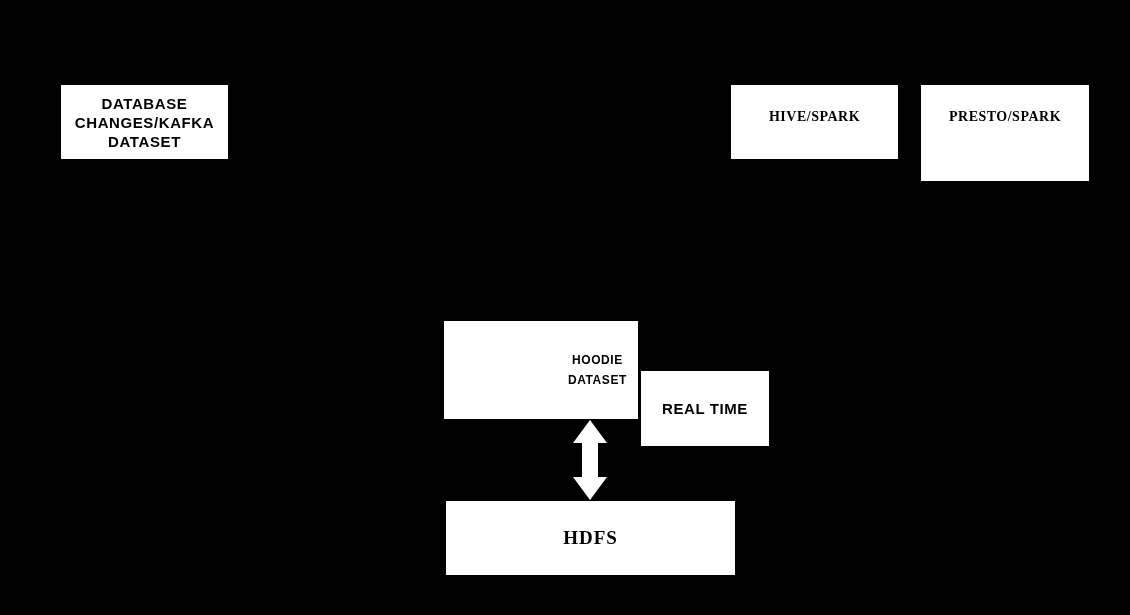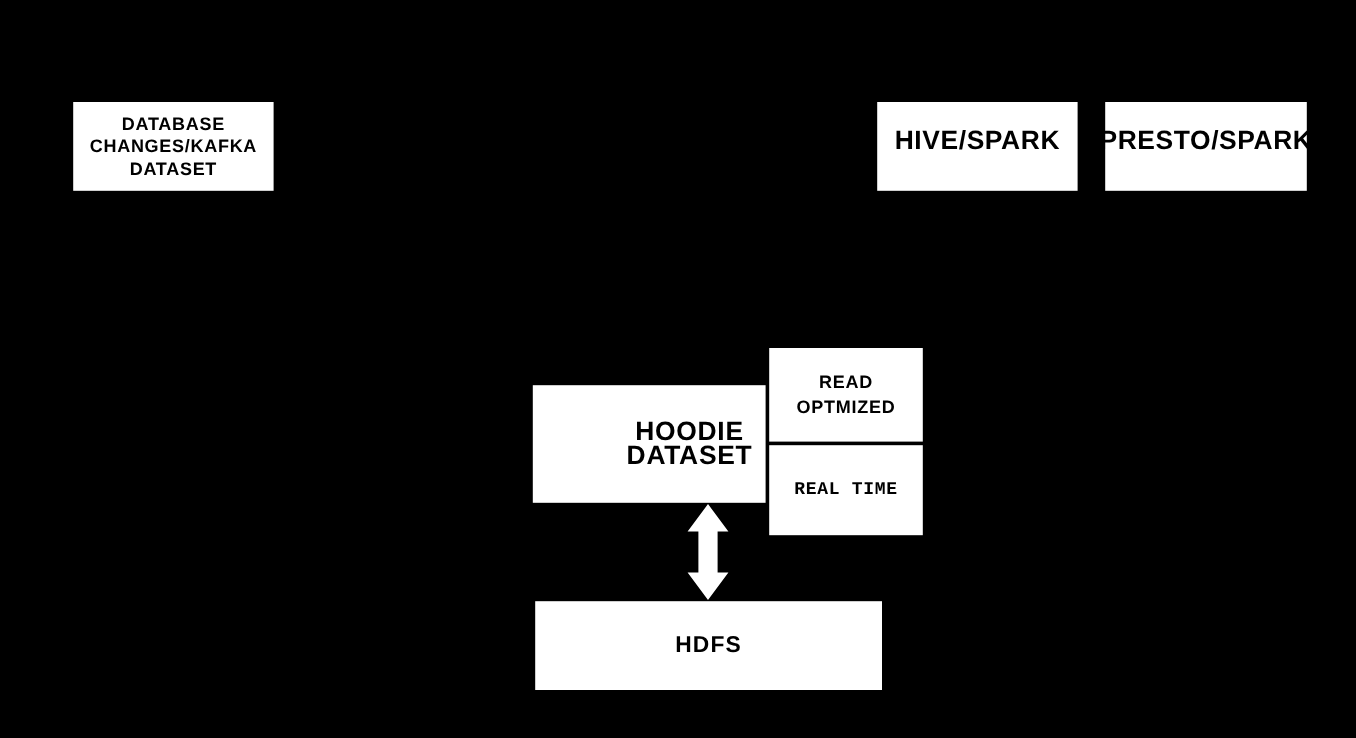--- a/index.html
+++ b/index.html
@@ -28,38 +28,38 @@
     font-weight: 800;
     text-align: center;
     white-space: pre-line;
     letter-spacing: 0.6px;
     color: #000000;
   }
   
   #box-database-changes { left: 61px;  top: 85px; width: 167px; height: 74px; }
   #box-other-hoodie     { left: 281px; top: 85px; width: 168px; height: 74px; }
   #box-hive-spark       { left: 731px; top: 85px; width: 167px; height: 74px; }
-  #box-presto-spark     { left: 921px; top: 85px; width: 168px; height: 74px; }
+  #box-presto-spark     { left: 921px; top: 85px; width: 168px; height: 96px; }
   #box-database-changes .node-label,
   #box-other-hoodie .node-label { font-size: 15px; line-height: 19px; }
   #box-hive-spark .node-label,
-  #box-presto-spark .node-label { font-size: 22px; line-height: 20px; letter-spacing: 0.5px; }
+  #box-presto-spark .node-label { font-size: 14px; line-height: 20px; letter-spacing: 0.5px; font-family: Liberation Serif, serif; }
   #box-hive-spark, #box-presto-spark { align-items: flex-start; }
   #box-hive-spark .node-label, #box-presto-spark .node-label { margin-top: 22px; }
 
   
   #box-hoodie-dataset { left: 444px; top: 321px; width: 194px; height: 98px; justify-content: flex-end; }
-  #box-hoodie-dataset .node-label { font-size: 22px; line-height: 20px; margin-right: 11px; }
+  #box-hoodie-dataset .node-label { font-size: 12px; line-height: 20px; margin-right: 11px; }
   #box-read-optmized  { left: 641px; top: 290px; width: 128px; height: 78px; }
   #box-read-optmized .node-label { font-size: 15px; line-height: 21px; }
   #box-real-time      { left: 641px; top: 371px; width: 128px; height: 75px; }
-  #box-real-time .node-label { font-size: 15px; line-height: 21px; font-family: Liberation Mono, monospace; }
+  #box-real-time .node-label { font-size: 15px; line-height: 21px; }
 
   
-  #box-hdfs { left: 446px; top: 501px; width: 289px; height: 74px; }
+  #box-hdfs { left: 446px; top: 501px; width: 289px; height: 74px; font-family: Liberation Serif, serif; }
   #box-hdfs .node-label { font-size: 19px; letter-spacing: 1px; }
 
   
   #arrow-hoodie-hdfs {
     position: absolute;
     left: 570px;
     top: 420px;
     width: 40px;
     height: 80px;
   }
@@ -82,24 +82,20 @@
 
   <div class="node" id="box-presto-spark">
     <div class="node-label">PRESTO/SPARK</div>
   </div>
 
   <div class="node" id="box-hoodie-dataset">
     <div class="node-label">HOODIE
 DATASET</div>
   </div>
 
-  <div class="node" id="box-read-optmized">
-    <div class="node-label">READ
-OPTMIZED</div>
-  </div>
 
   <div class="node" id="box-real-time">
     <div class="node-label">REAL TIME</div>
   </div>
 
   <div class="node" id="box-hdfs">
     <div class="node-label">HDFS</div>
   </div>
 
   <svg id="arrow-hoodie-hdfs" viewBox="0 0 40 80" xmlns="http://www.w3.org/2000/svg" aria-hidden="true">

